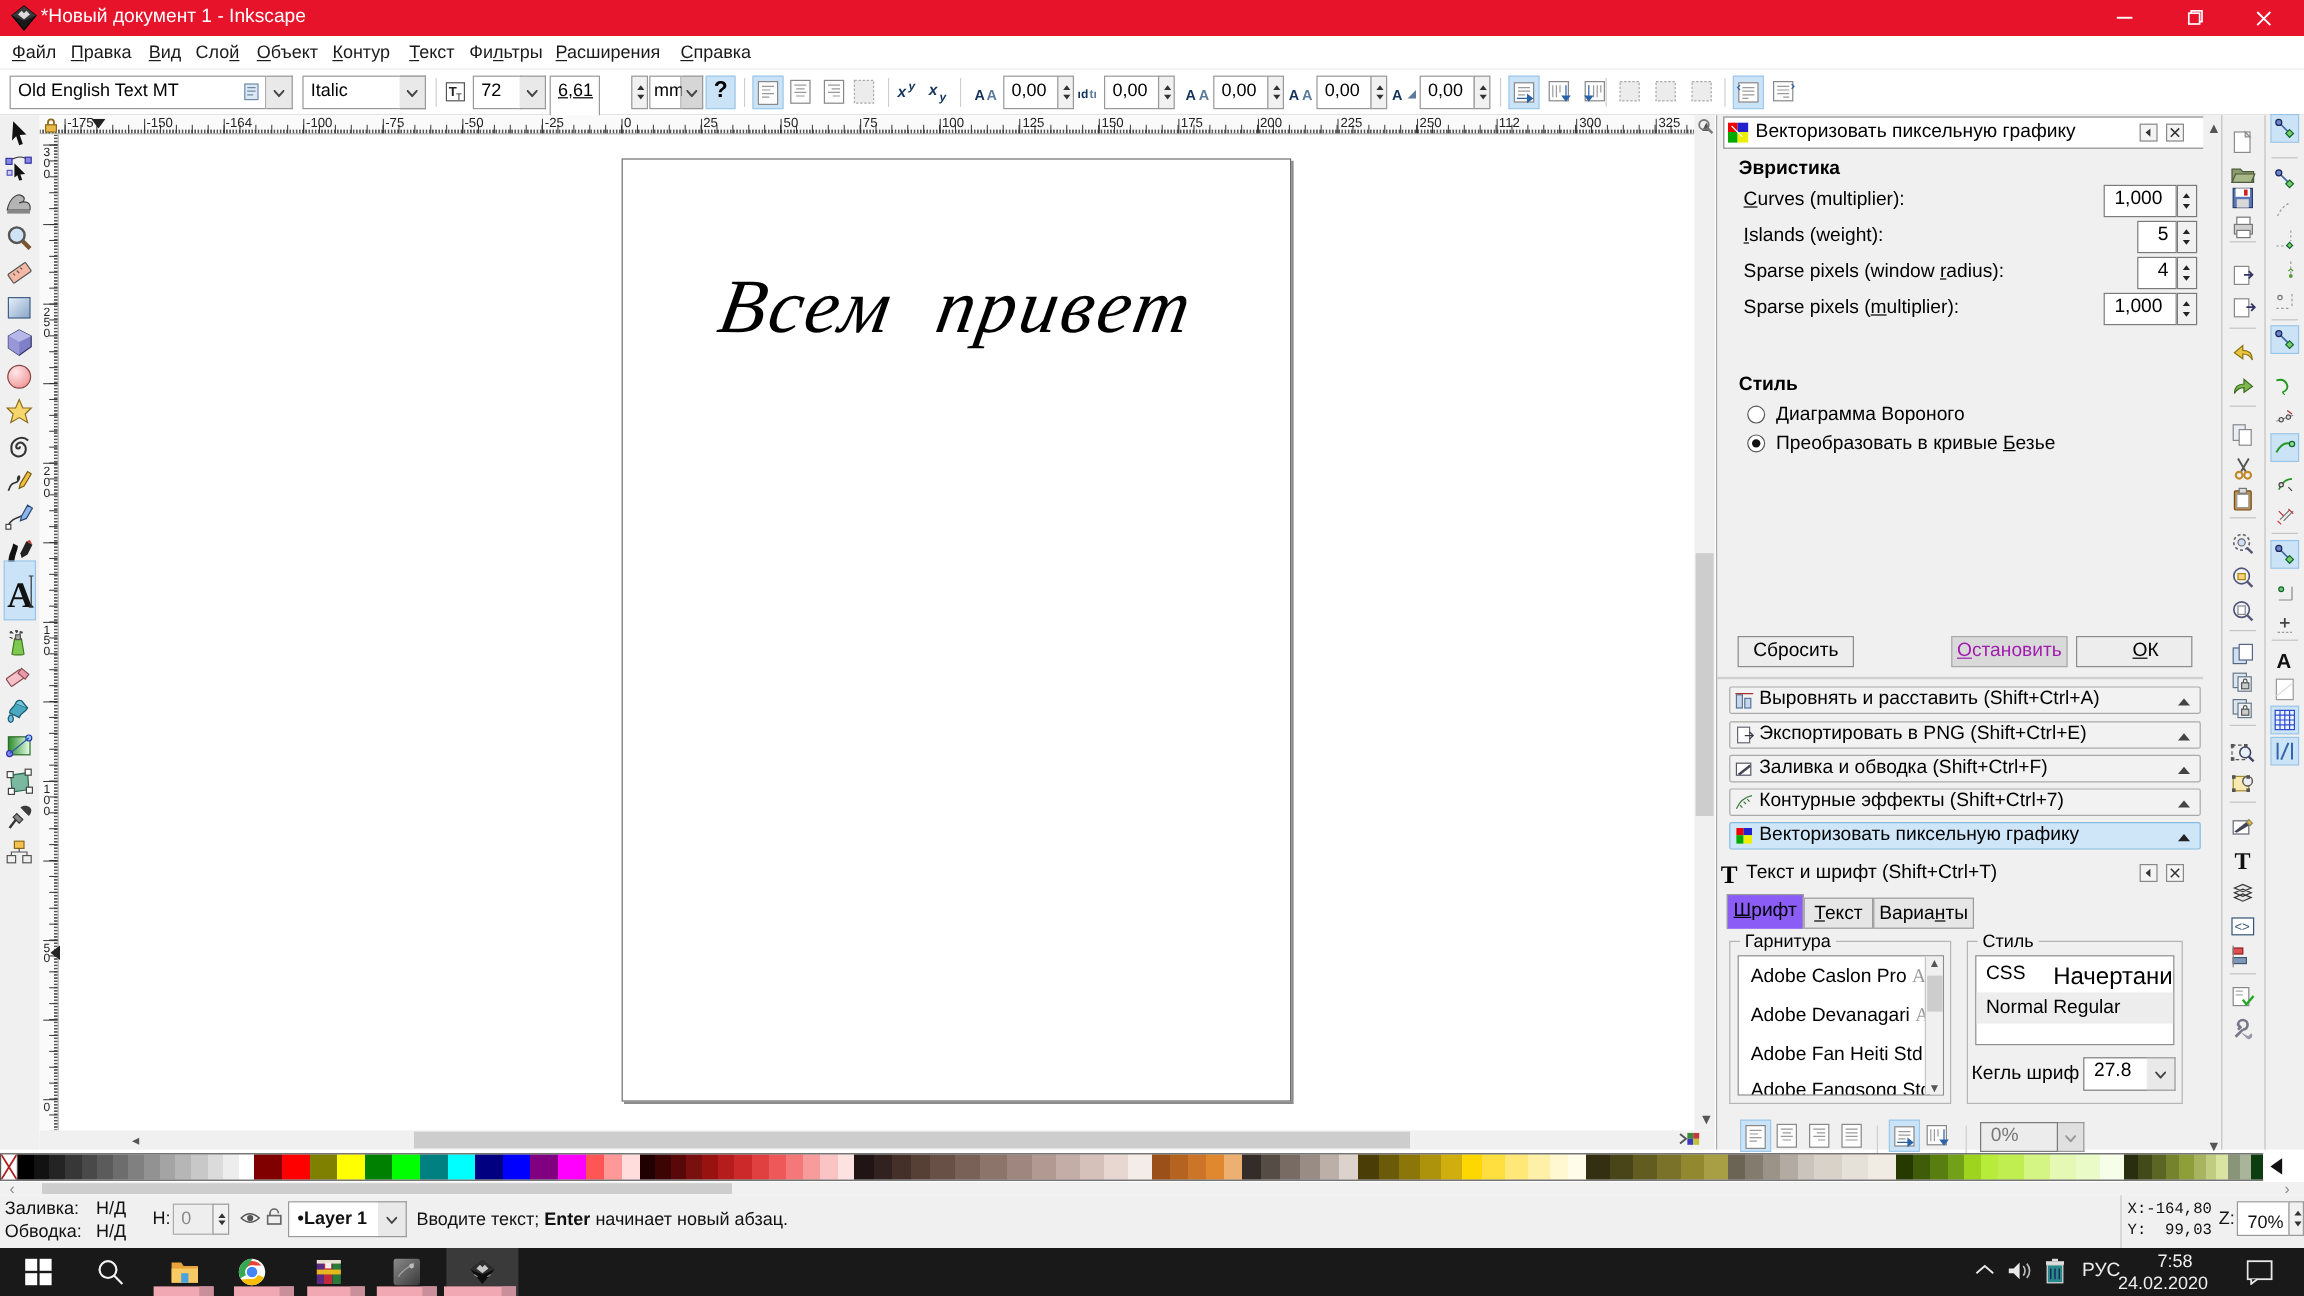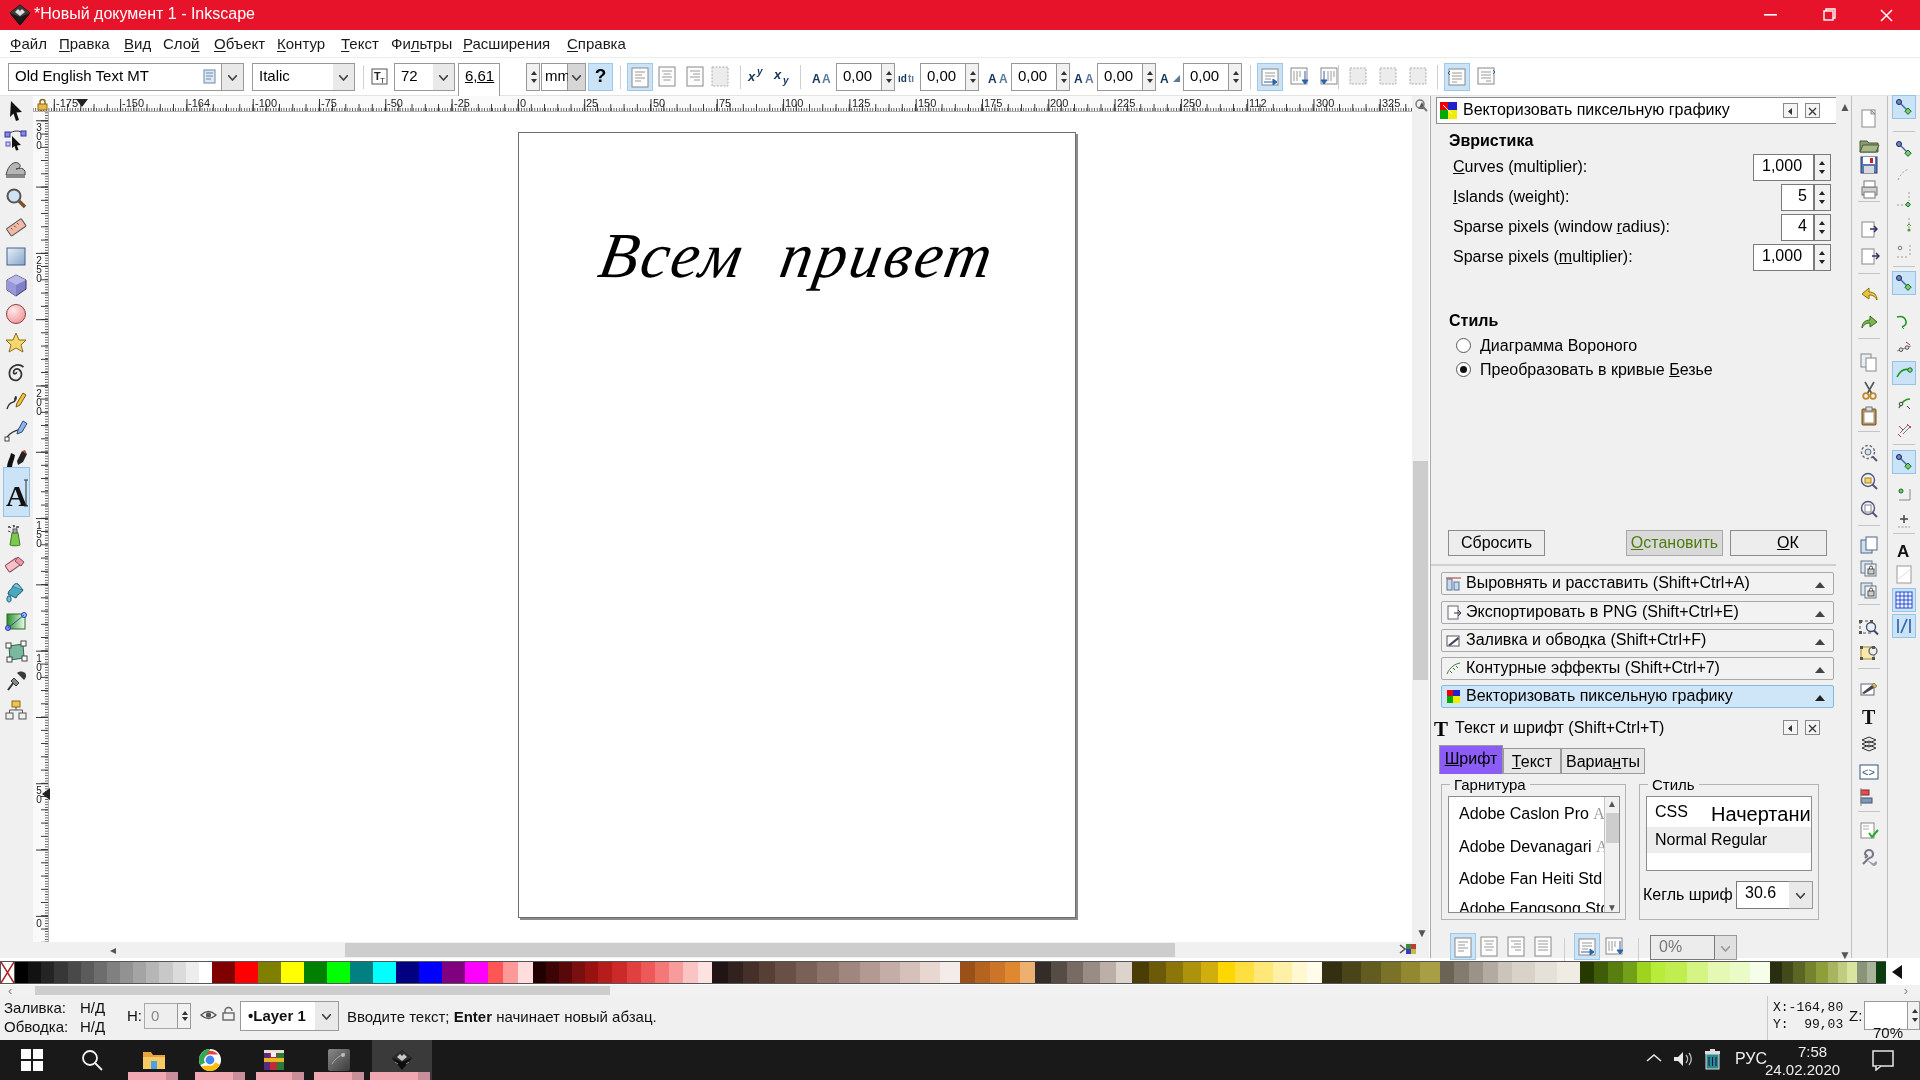--- a/index.html
+++ b/index.html
@@ -47,21 +47,21 @@
 .dlghead{position:absolute;background:#ffffff;border:1px solid #8c8c8c;font-size:16px;}
 .grpbold{position:absolute;font-weight:bold;font-size:16px;color:#000;}
 .dlabel{position:absolute;font-size:16px;color:#000;}
 .dfield{position:absolute;background:#fff;border:1px solid #7a7a7a;font-size:16px;text-align:left;padding:2px 0 0 8px;}
 .dspin{position:absolute;width:17px;background:#f1f1f1;border:1px solid #7a7a7a;}
 .dspin:before{content:"";position:absolute;left:4px;top:3px;border:3.5px solid transparent;border-bottom:4.5px solid #222;}
 .dspin:after{content:"";position:absolute;left:4px;bottom:3px;border:3.5px solid transparent;border-top:4.5px solid #222;}
 .radio{position:absolute;width:15px;height:15px;border:1px solid #595959;border-radius:50%;background:#fff;}
 .radio.on:before{content:"";position:absolute;left:3px;top:3px;width:7px;height:7px;border-radius:50%;background:#111;}
 .btn{position:absolute;background:#ededed;border:1px solid #8c8c8c;font-size:16px;text-align:center;color:#000;}
-.btn.dis{background:#d9d9d9;color:#4d7c0f;border-color:#a8a8a8;}
+.btn.dis{background:#d9d9d9;color:#a21caf;border-color:#a8a8a8;}
 .bar{position:absolute;left:10px;width:393px;height:23px;background:#f2f2f2;border:1px solid #a9a9a9;border-radius:2px;font-size:16px;color:#000;padding:1px 0 0 24px;}
 .bar.sel{background:#cfe6f8;border-color:#86bbe0;}
 .bar .cup{position:absolute;right:8px;top:4px;width:0;height:0;border:5px solid transparent;border-bottom:6px solid #444;}
 
 .tab{position:absolute;border:1px solid #9b9b9b;background:#e6e6e6;font-size:16px;text-align:center;padding-top:4px;}
 .tab.on{background:#8b5cf6;border-bottom:none;}
 .group{position:absolute;border:1px solid #b4b4b4;}
 .glabel{position:absolute;top:-9px;left:8px;background:#f0f0f0;font-size:15px;padding:0 4px;}
 .list{position:absolute;background:#fff;border:1px solid #8c8c8c;overflow:hidden;}
 .fli{position:absolute;left:10px;font-size:16px;color:#000;white-space:nowrap;}
@@ -546,21 +546,21 @@
       <div class="glabel">Стиль</div>
     </div>
  <div class="list" style="left:215px;top:700px;width:166px;height:75px;">
    <div class="abs" style="left:8px;top:6px;font-size:16px;">CSS</div>
    <div class="abs" style="left:64px;top:6px;font-size:20px;">Начертание</div>
    <div class="abs" style="left:0;top:30px;width:166px;height:26px;background:#ededed;"></div>
    <div class="abs" style="left:8px;top:34px;font-size:16px;">Normal</div>
    <div class="abs" style="left:64px;top:34px;font-size:16px;">Regular</div>
  </div>
  <div class="abs" style="left:212px;top:790px;font-size:16px;">Кегль шриф</div>
- <div class="dfield" style="left:305px;top:785px;width:55px;height:28px;">30.6</div>
+ <div class="dfield" style="left:305px;top:785px;width:55px;height:28px;">27.8</div>
  <div class="combobtn" style="left:358px;top:785px;width:24px;height:28px;">
       <svg class="chev" style="margin-top:11px" viewBox="0 0 9 6">
         <path d="M0 0 L4.5 5 L9 0" fill="none" stroke="#444" stroke-width="1.6"></path>
       </svg>
     </div>
 
  <div class="tbtn sel" style="left:19px;top:837px;height:27px;"><svg width="24" height="26">
         <rect x="4" y="4" width="16" height="19" fill="#fdfdfd" stroke="#888"></rect>
         <path d="M7 8h10M7 11h7M7 14h10M7 17h6" stroke="#9a9a9a"></path>
       </svg></div>
@@ -855,21 +855,21 @@
  <div class="combobtn" style="left:315px;top:5px;width:24px;height:30px;">
       <svg class="chev" style="margin-top:12px" viewBox="0 0 9 6">
         <path d="M0 0 L4.5 5 L9 0" fill="none" stroke="#444" stroke-width="1.6"></path>
       </svg>
     </div>
  <div class="abs" style="left:347px;top:12px;">Вводите текст; <b>Enter</b> начинает новый абзац.</div>
  <div class="abs" style="left:1767px;top:0px;width:1px;height:44px;background:#c9c9c9;"></div>
  <div class="abs" style="left:1773px;top:4px;font-family:'Liberation Mono',monospace;font-size:13px;">X:-164,80</div>
  <div class="abs" style="left:1773px;top:21px;font-family:'Liberation Mono',monospace;font-size:13px;">Y:&nbsp;&nbsp;99,03</div>
  <div class="abs" style="left:1849px;top:11px;">Z:</div>
- <div class="abs" style="left:1864px;top:5px;width:44px;height:29px;background:#fff;border:1px solid #999;text-align:right;padding:22px 4px 0 0;">70%</div>
+ <div class="abs" style="left:1864px;top:5px;width:44px;height:29px;background:#fff;border:1px solid #999;text-align:right;padding:8px 4px 0 0;">70%</div>
  <div class="spin" style="left:1907px;top:5px;width:13px;height:29px;"></div>
 </div>
 
 <div class="taskbar">
  <svg class="tico" style="left:20px">
       <rect x="1" y="1" width="10" height="10" fill="#fff"></rect>
       <rect x="13" y="1" width="10" height="10" fill="#fff"></rect>
       <rect x="1" y="13" width="10" height="10" fill="#fff"></rect>
       <rect x="13" y="13" width="10" height="10" fill="#fff"></rect>
     </svg>

